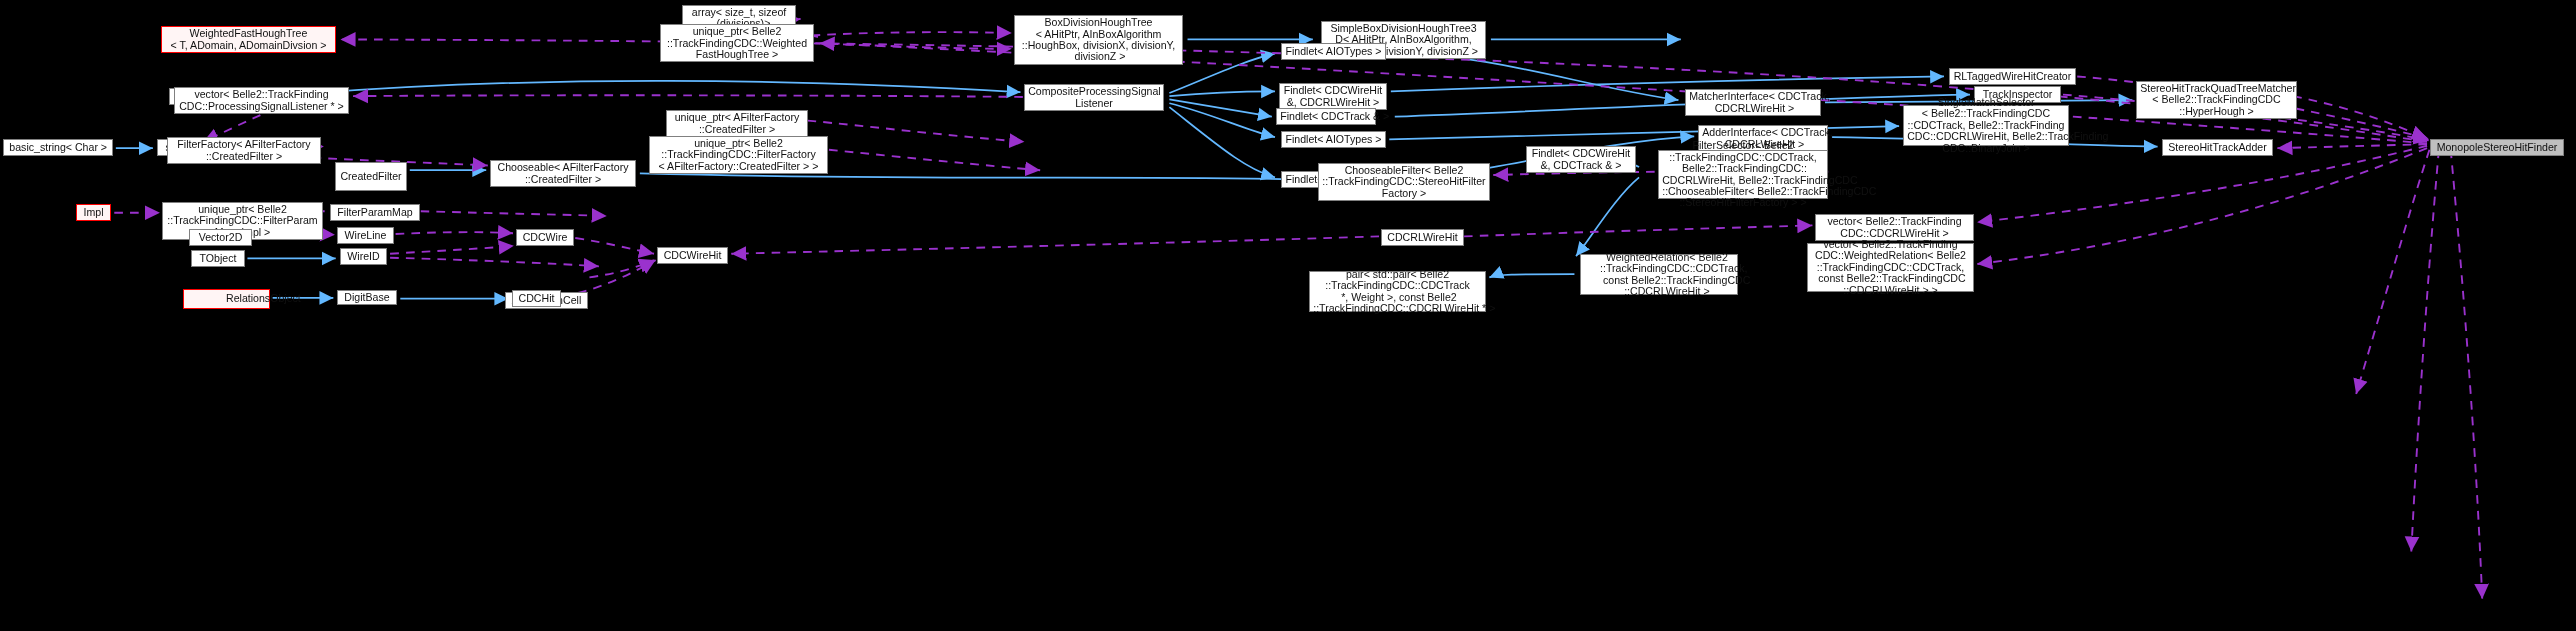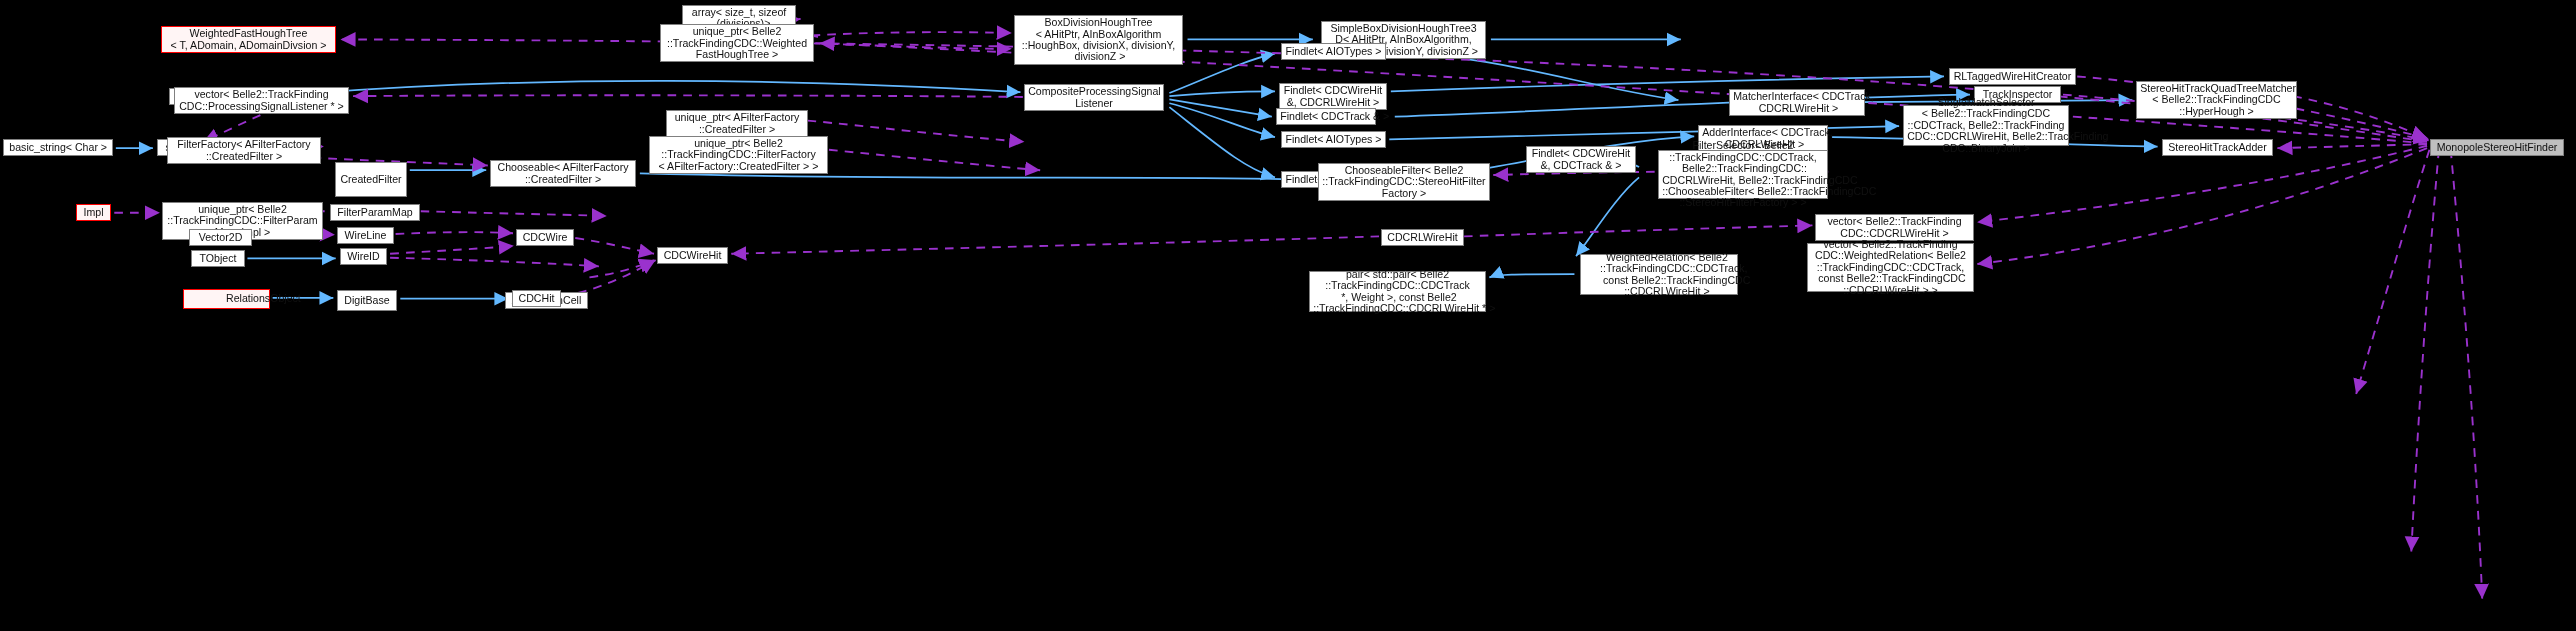--- a/index.html
+++ b/index.html
@@ -99,21 +99,21 @@
     <div class="node" style="left: 1014px; top: 15px; width: 169px; height: 50px;"><span>BoxDivisionHoughTree
 &lt; AHitPtr, AInBoxAlgorithm
 ::HoughBox, divisionX, divisionY,
  divisionZ &gt;</span></div>
     <div class="node" style="left: 1321px; top: 21px; width: 165px; height: 38px;"><span>SimpleBoxDivisionHoughTree3
 D&lt; AHitPtr, AInBoxAlgorithm,
  divisionX, divisionY, divisionZ &gt;</span></div>
     <div class="node" style="left: 2136px; top: 81px; width: 161px; height: 38px;"><span>StereoHitTrackQuadTreeMatcher
 &lt; Belle2::TrackFindingCDC
 ::HyperHough &gt;</span></div>
-    <div class="node" style="left: 1729px; top: 89px; width: 136px; height: 27px;"><span>MatcherInterface&lt; CDCTrack,
+    <div class="node" style="left: 1685px; top: 89px; width: 136px; height: 27px;"><span>MatcherInterface&lt; CDCTrack,
  CDCRLWireHit &gt;</span></div>
     <div class="node" style="left: 1281px; top: 43px; width: 105px; height: 17.3px;"><span>Findlet&lt; AIOTypes &gt;</span></div>
     <div class="node" style="left: 1279px; top: 83px; width: 108px; height: 27px;"><span>Findlet&lt; CDCWireHit
 &amp;, CDCRLWireHit &gt;</span></div>
     <div class="node" style="left: 1949px; top: 68px; width: 127px; height: 17.3px;"><span>RLTaggedWireHitCreator</span></div>
     <div class="node" style="left: 1974px; top: 86px; width: 87px; height: 17.3px;"><span>TrackInspector</span></div>
     <div class="node" style="left: 1276px; top: 108px; width: 100px; height: 17.3px;"><span>Findlet&lt; CDCTrack &amp; &gt;</span></div>
     <div class="node" style="left: 1024px; top: 84px; width: 140px; height: 27px;"><span>CompositeProcessingSignal
 Listener</span></div>
     <div class="node" style="left: 169px; top: 88px; width: 132px; height: 17.3px;"><span>ProcessingSignalListener</span></div>
@@ -140,21 +140,21 @@
 &lt; AFilterFactory::CreatedFilter &gt; &gt;</span></div>
     <div class="node" style="left: 1281px; top: 171px; width: 105px; height: 17.3px;"><span>Findlet&lt; AIOTypes &gt;</span></div>
     <div class="node" style="left: 1526px; top: 146px; width: 110px; height: 27px;"><span>Findlet&lt; CDCWireHit
 &amp;, CDCTrack &amp; &gt;</span></div>
     <div class="node" style="left: 1658px; top: 150px; width: 170px; height: 49px;"><span>FilterSelector&lt; Belle2
 ::TrackFindingCDC::CDCTrack,
  Belle2::TrackFindingCDC::
 CDCRLWireHit, Belle2::TrackFindingCDC
 ::ChooseableFilter&lt; Belle2::TrackFindingCDC
 ::StereoHitFilterFactory &gt; &gt;</span></div>
-    <div class="node" style="left: 335px; top: 162px; width: 72px; height: 35px;"><span>CreatedFilter</span></div>
+    <div class="node" style="left: 335px; top: 162px; width: 72px; height: 29px;"><span>CreatedFilter</span></div>
     <div class="node" style="left: 490px; top: 160px; width: 146px; height: 27px;"><span>Chooseable&lt; AFilterFactory
 ::CreatedFilter &gt;</span></div>
     <div class="node" style="left: 1318px; top: 163px; width: 172px; height: 38px;"><span>ChooseableFilter&lt; Belle2
 ::TrackFindingCDC::StereoHitFilter
 Factory &gt;</span></div>
     <div class="node red" style="left: 76px; top: 204px; width: 35px; height: 17.3px;"><span>Impl</span></div>
     <div class="node" style="left: 162px; top: 202px; width: 161px; height: 38px;"><span>unique_ptr&lt; Belle2
 ::TrackFindingCDC::FilterParam
 Map::Impl &gt;</span></div>
     <div class="node" style="left: 330px; top: 204px; width: 90px; height: 17.3px;"><span>FilterParamMap</span></div>
@@ -175,16 +175,16 @@
     <div class="node" style="left: 1580px; top: 254px; width: 158px; height: 41px; padding-left: 19px;"><span>WeightedRelation&lt; Belle2
 ::TrackFindingCDC::CDCTrack,
  const Belle2::TrackFindingCDC
 ::CDCRLWireHit &gt;</span></div>
     <div class="node" style="left: 505px; top: 272px; width: 83px; height: 17.3px; margin-top: 20px;"><span>AutomatonCell</span></div>
     <div class="node" style="left: 1309px; top: 271px; width: 177px; height: 41px;"><span>pair&lt; std::pair&lt; Belle2
 ::TrackFindingCDC::CDCTrack
  *, Weight &gt;, const Belle2
 ::TrackFindingCDC::CDCRLWireHit * &gt;</span></div>
     <div class="node red" style="left: 183px; top: 289px; width: 87px; height: 20px; padding-left: 42px;"><span>RelationsObject</span></div>
-    <div class="node" style="left: 337px; top: 290px; width: 60px; height: 21px;"><span>DigitBase</span></div>
+    <div class="node" style="left: 337px; top: 290px; width: 60px; height: 15px;"><span>DigitBase</span></div>
     <div class="node" style="left: 512px; top: 290px; width: 49px; height: 17.3px;"><span>CDCHit</span></div>
   </div>
 
 
 </body></html>

